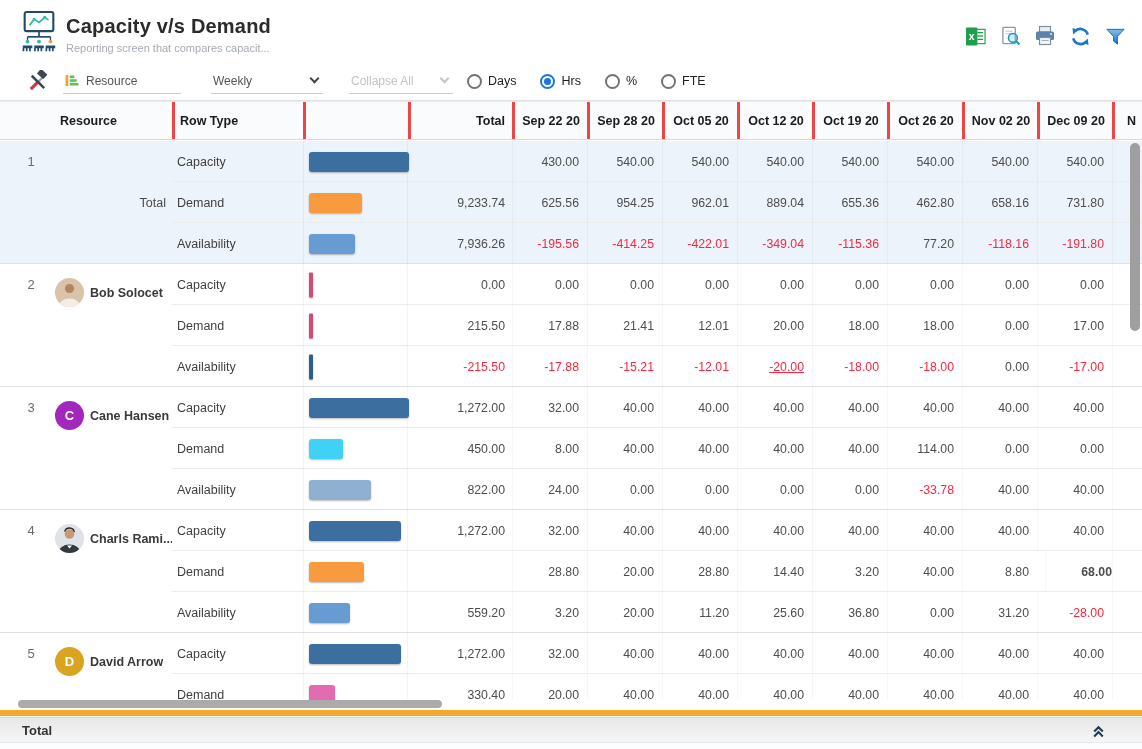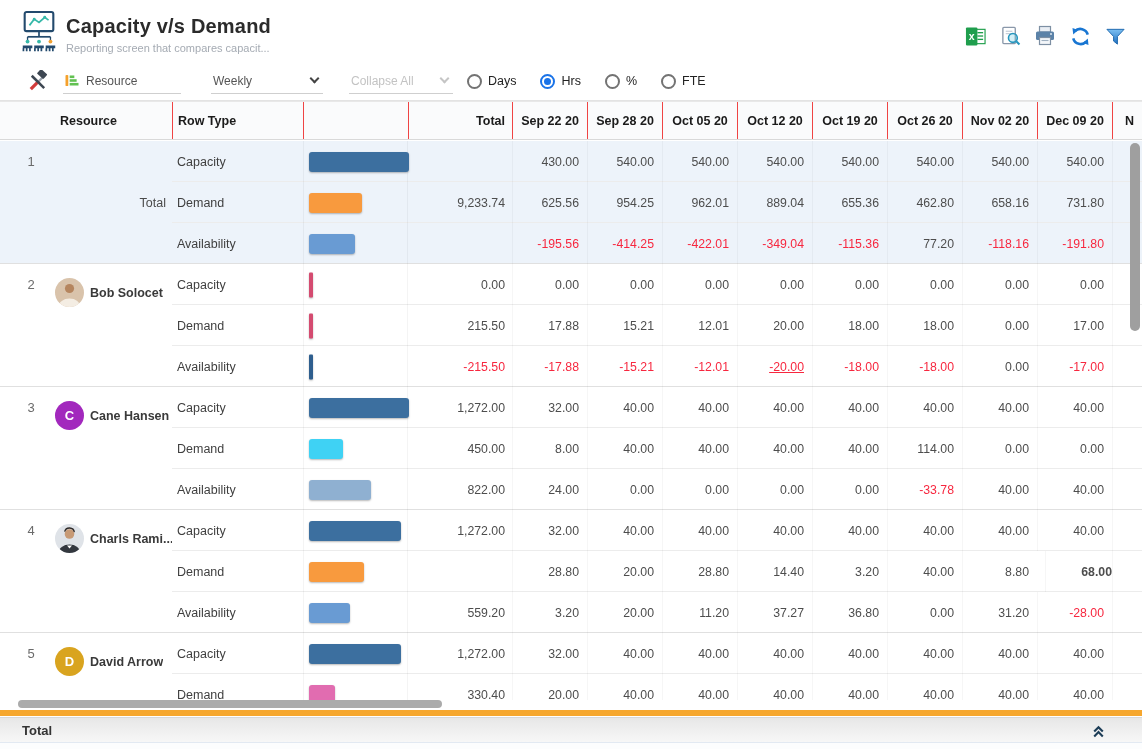--- a/index.html
+++ b/index.html
@@ -26,21 +26,21 @@
 .chev.gray{border-color:#c5c5c5}
 .radio-group{display:flex;margin-left:14px;gap:24px;align-items:center}
 .radio{display:flex;align-items:center;gap:6px;font-size:12.5px;color:#222;cursor:pointer}
 .radio .rb{width:15px;height:15px;border:2px solid #737373;border-radius:50%;position:relative;background:#fff;flex:0 0 auto}
 .radio.sel .rb{border-color:#1a73e8}
 .radio.sel .rb::after{content:'';position:absolute;inset:2px;background:#1a73e8;border-radius:50%}
 
 
 .grid-header{position:absolute;top:101px;left:0;width:100%;height:39px;background:#fafbfc;border-top:1px solid #e8e8e8;border-bottom:1px solid #d9d9d9}
 .gh-cell{position:absolute;top:0;height:100%;display:flex;align-items:center;font-size:12.5px;font-weight:bold;color:#1b1b1b;white-space:nowrap}
-.gh-cell.bordered{border-left:1px solid #ef4444}
+.gh-cell.bordered{border-left:3px solid #ef4444}
 
 
 .grid-body{position:absolute;top:141px;left:0;width:100%;height:559px;overflow:hidden;background:#fff}
 .group{position:relative;width:100%;height:123px;border-bottom:1px solid #e0e0e0}
 .group.hl{background:#edf3fa}
 .subrow{position:relative;width:100%;height:41px}
 .inner-sep{position:absolute;left:172px;right:0;bottom:0;height:0;border-bottom:1px solid #ececec}
 .rowtype{position:absolute;left:177px;top:0;height:100%;display:flex;align-items:center;font-size:12.5px;color:#3f3f3f}
 .chartcell{position:absolute;left:303px;top:0;width:105px;height:100%;border-left:1px solid rgba(0,0,0,.045);border-right:1px solid rgba(0,0,0,.045)}
 .bar{position:absolute;left:5px;top:50%;transform:translateY(-50%);height:20px;border-radius:3px;box-shadow:0 1px 2px rgba(0,0,0,.28)}
@@ -241,20 +241,21 @@
           <div class="valcell week" style="left: 887px; width: 75px; padding-right: 8px;">462.80</div>
           <div class="valcell week" style="left: 962px; width: 75px; padding-right: 8px;">658.16</div>
           <div class="valcell week" style="left: 1037px; width: 75px; padding-right: 8px;">731.80</div>
           <div class="valcell week" style="left: 1112px; width: 30px;"></div>
         </div>
         <div class="subrow">
           <div class="rowtype">Availability</div>
           <div class="chartcell">
             <div class="bar" style="width: 46px; background: rgb(105, 155, 211);"></div>
           </div>
+          <div class="valcell" style="left: 408px; width: 104px; padding-right: 7px;">7,936.26</div>
           <div class="valcell week neg" style="left: 512px; width: 75px; padding-right: 8px;">-195.56</div>
           <div class="valcell week neg" style="left: 587px; width: 75px; padding-right: 8px;">-414.25</div>
           <div class="valcell week neg" style="left: 662px; width: 75px; padding-right: 8px;">-422.01</div>
           <div class="valcell week neg" style="left: 737px; width: 75px; padding-right: 8px;">-349.04</div>
           <div class="valcell week neg" style="left: 812px; width: 75px; padding-right: 8px;">-115.36</div>
           <div class="valcell week" style="left: 887px; width: 75px; padding-right: 8px;">77.20</div>
           <div class="valcell week neg" style="left: 962px; width: 75px; padding-right: 8px;">-118.16</div>
           <div class="valcell week neg" style="left: 1037px; width: 75px; padding-right: 8px;">-191.80</div>
           <div class="valcell week" style="left: 1112px; width: 30px;"></div>
         </div>
@@ -287,21 +288,21 @@
           <div class="valcell week" style="left: 1112px; width: 30px;"></div>
         </div>
         <div class="subrow">
           <div class="inner-sep"></div>
           <div class="rowtype">Demand</div>
           <div class="chartcell">
             <div class="bar thin" style="width: 4px; background: rgb(212, 75, 112);"></div>
           </div>
           <div class="valcell" style="left: 408px; width: 104px; padding-right: 7px;">215.50</div>
           <div class="valcell week" style="left: 512px; width: 75px; padding-right: 8px;">17.88</div>
-          <div class="valcell week" style="left: 587px; width: 75px; padding-right: 8px;">15.21</div>
+          <div class="valcell week" style="left: 587px; width: 75px; padding-right: 8px;">21.41</div>
           <div class="valcell week" style="left: 662px; width: 75px; padding-right: 8px;">12.01</div>
           <div class="valcell week" style="left: 737px; width: 75px; padding-right: 8px;">20.00</div>
           <div class="valcell week" style="left: 812px; width: 75px; padding-right: 8px;">18.00</div>
           <div class="valcell week" style="left: 887px; width: 75px; padding-right: 8px;">18.00</div>
           <div class="valcell week" style="left: 962px; width: 75px; padding-right: 8px;">0.00</div>
           <div class="valcell week" style="left: 1037px; width: 75px; padding-right: 8px;">17.00</div>
           <div class="valcell week" style="left: 1112px; width: 30px;"></div>
         </div>
         <div class="subrow">
           <div class="rowtype">Availability</div>
@@ -422,21 +423,21 @@
         </div>
         <div class="subrow">
           <div class="rowtype">Availability</div>
           <div class="chartcell">
             <div class="bar" style="width: 41px; background: rgb(105, 155, 211);"></div>
           </div>
           <div class="valcell" style="left: 408px; width: 104px; padding-right: 7px;">559.20</div>
           <div class="valcell week" style="left: 512px; width: 75px; padding-right: 8px;">3.20</div>
           <div class="valcell week" style="left: 587px; width: 75px; padding-right: 8px;">20.00</div>
           <div class="valcell week" style="left: 662px; width: 75px; padding-right: 8px;">11.20</div>
-          <div class="valcell week" style="left: 737px; width: 75px; padding-right: 8px;">37.27</div>
+          <div class="valcell week" style="left: 737px; width: 75px; padding-right: 8px;">25.60</div>
           <div class="valcell week" style="left: 812px; width: 75px; padding-right: 8px;">36.80</div>
           <div class="valcell week" style="left: 887px; width: 75px; padding-right: 8px;">0.00</div>
           <div class="valcell week" style="left: 962px; width: 75px; padding-right: 8px;">31.20</div>
           <div class="valcell week neg" style="left: 1037px; width: 75px; padding-right: 8px;">-28.00</div>
           <div class="valcell week" style="left: 1112px; width: 30px;"></div>
         </div>
       </div>
       <div class="group">
         <div class="groupnum">5</div>
         <div class="avatar initial" style="background: rgb(217, 164, 31);">D</div>

